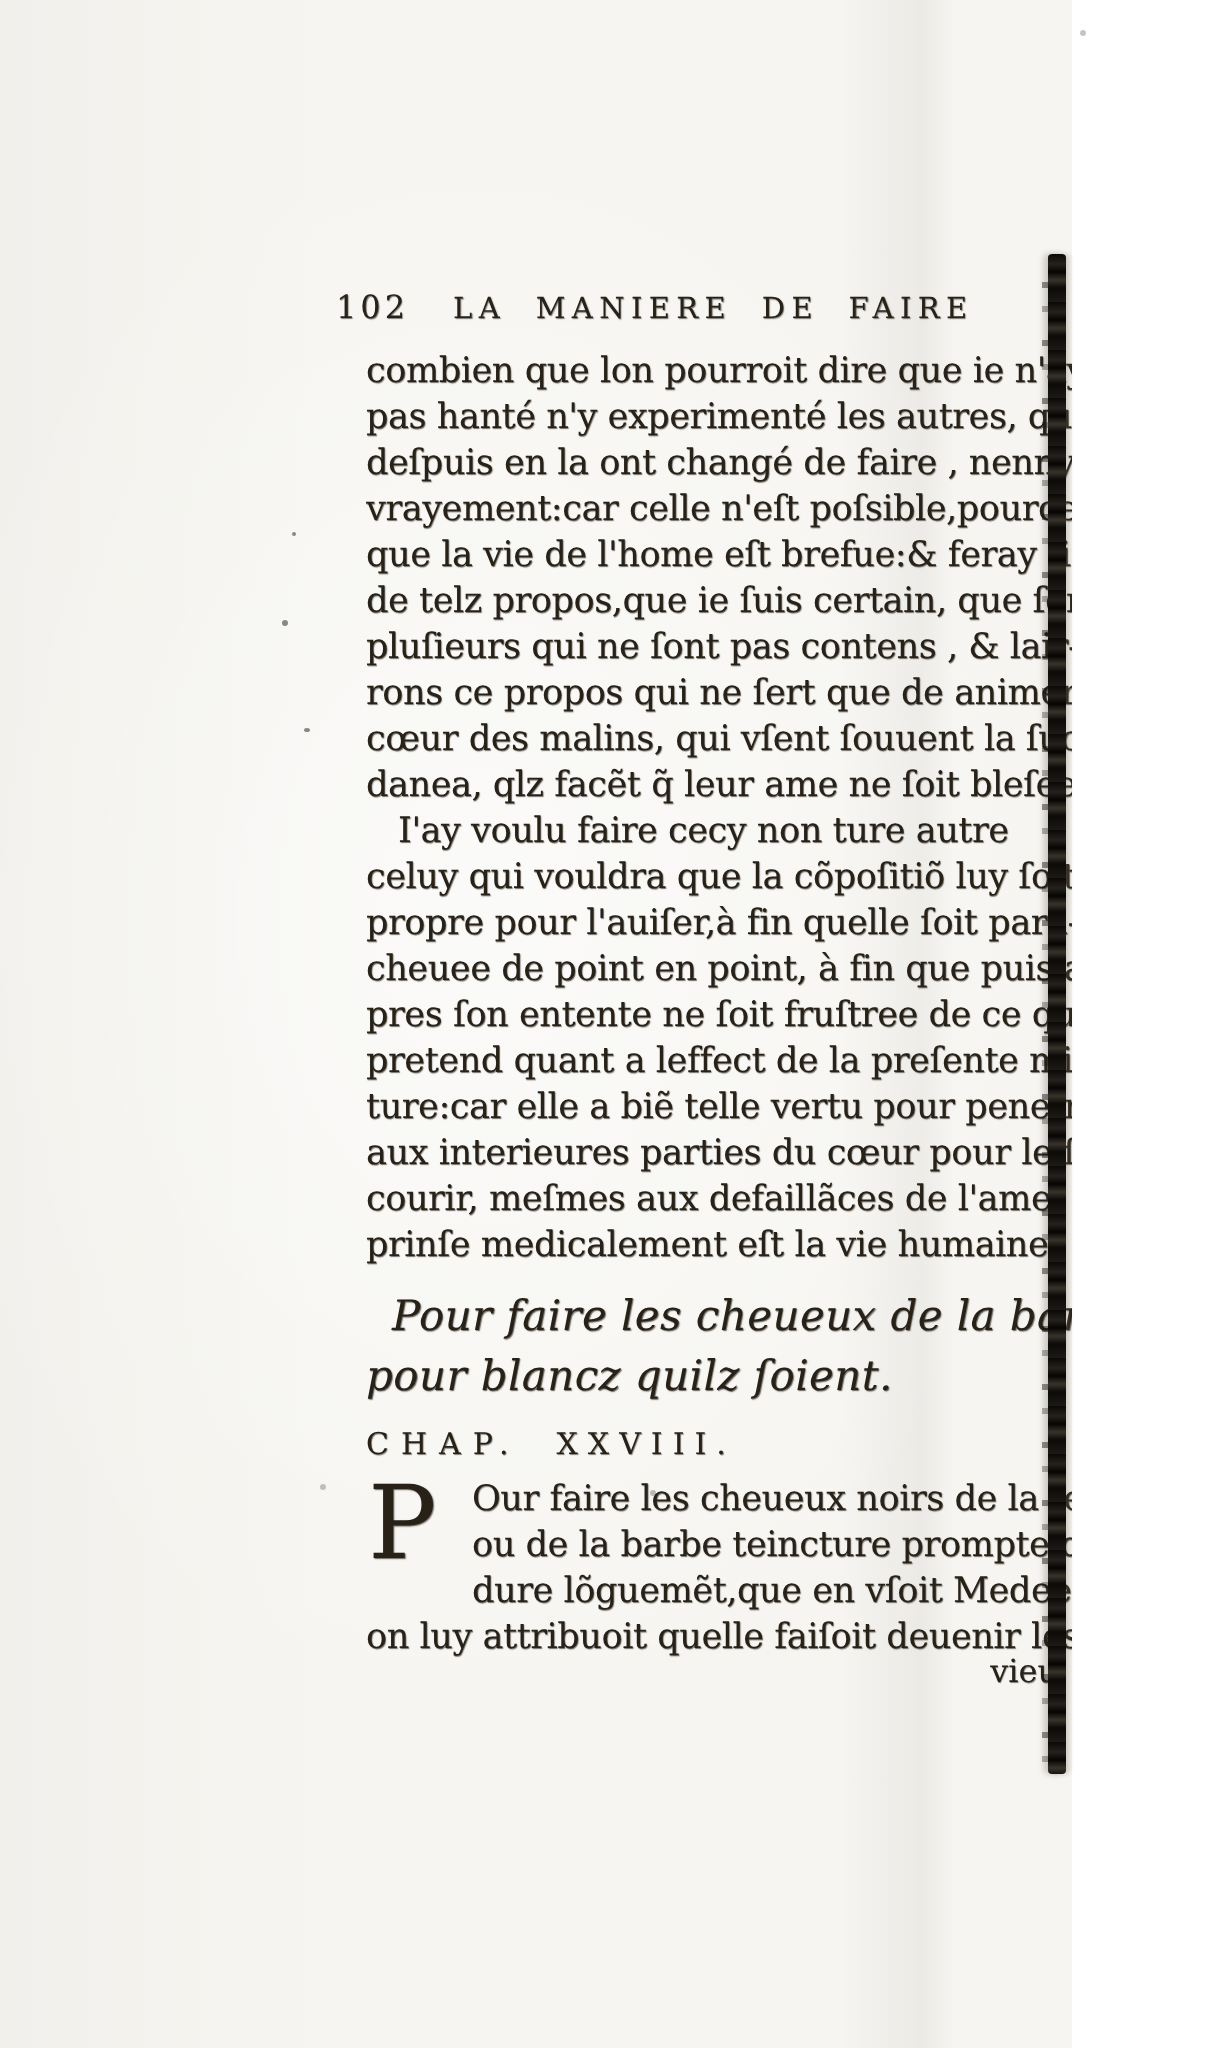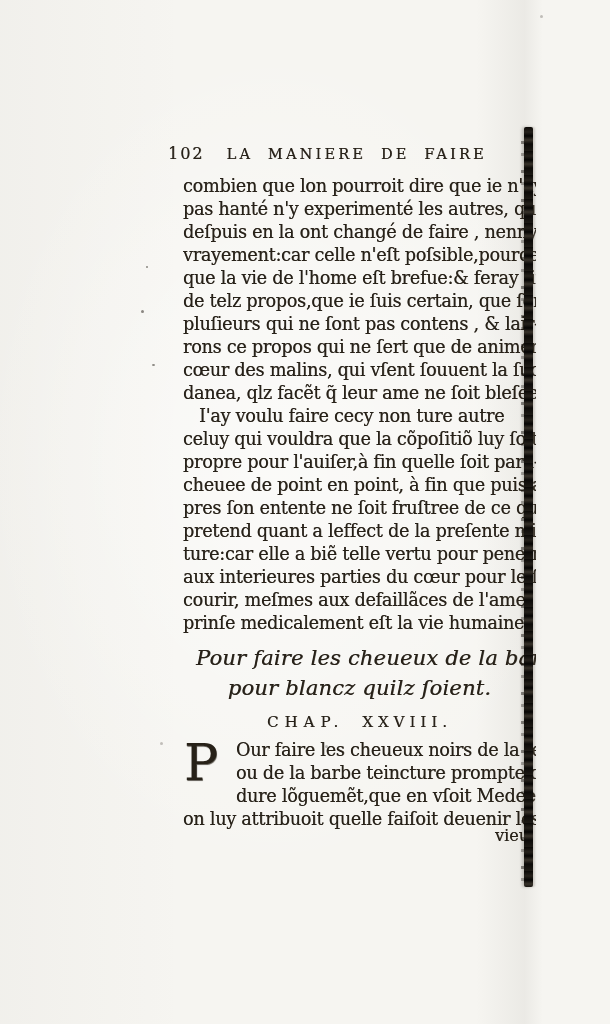--- a/index.html
+++ b/index.html
@@ -9,21 +9,21 @@
   }
   html, body { margin: 0; padding: 0; }
   body {
     width: 610px; height: 1024px;
     background: #ffffff;
     font-family: "DejaVu Serif", "Liberation Serif", serif;
     overflow: hidden;
   }
   .page {
     position: relative;
-    width: 610px; height: 1024px;
+    width: 536px; height: 1024px;
     background:
       radial-gradient(ellipse 420px 600px at 45% 45%, rgba(255,255,255,0.55), rgba(255,255,255,0) 70%),
       linear-gradient(90deg, rgba(120,115,105,0.04), rgba(120,115,105,0.00) 30%, rgba(120,115,105,0.00) 78%, rgba(90,85,75,0.07) 86%, rgba(90,85,75,0.00) 89%),
       var(--paper);
     color: var(--ink);
   }
   
   .header {
     position: absolute;
     left: 168px; top: 144px; width: 368px; height: 22px;
@@ -62,25 +62,25 @@
   .section-heading { margin-top: 8px; }
   .section-heading .hline {
     white-space: nowrap; overflow: hidden;
     height: 30px; line-height: 30px;
     font-style: italic;
     font-size: 21px;
     letter-spacing: 0.2px;
     text-shadow: 0.45px 0.45px 0.6px rgba(40,34,26,0.7);
   }
   .section-heading .hline1 { padding-left: 13px; }
-  .section-heading .hline2 { text-align: center; }
+  .section-heading .hline2 { }
   
   .chap {
     margin-top: 8px; height: 22px; line-height: 22px;
-    text-align: center;
+    text-align: left;
     white-space: nowrap; overflow: hidden;
     font-size: 15px;
     text-shadow: 0.4px 0.4px 0.5px rgba(45,38,30,0.6);
   }
   .chap .chap-label { letter-spacing: 6px; margin-right: 18px; }
   .chap .chap-numeral { letter-spacing: 5px; }
   
   .dropcap-para { margin-top: 6px; }
   .dropcap {
     float: left;

